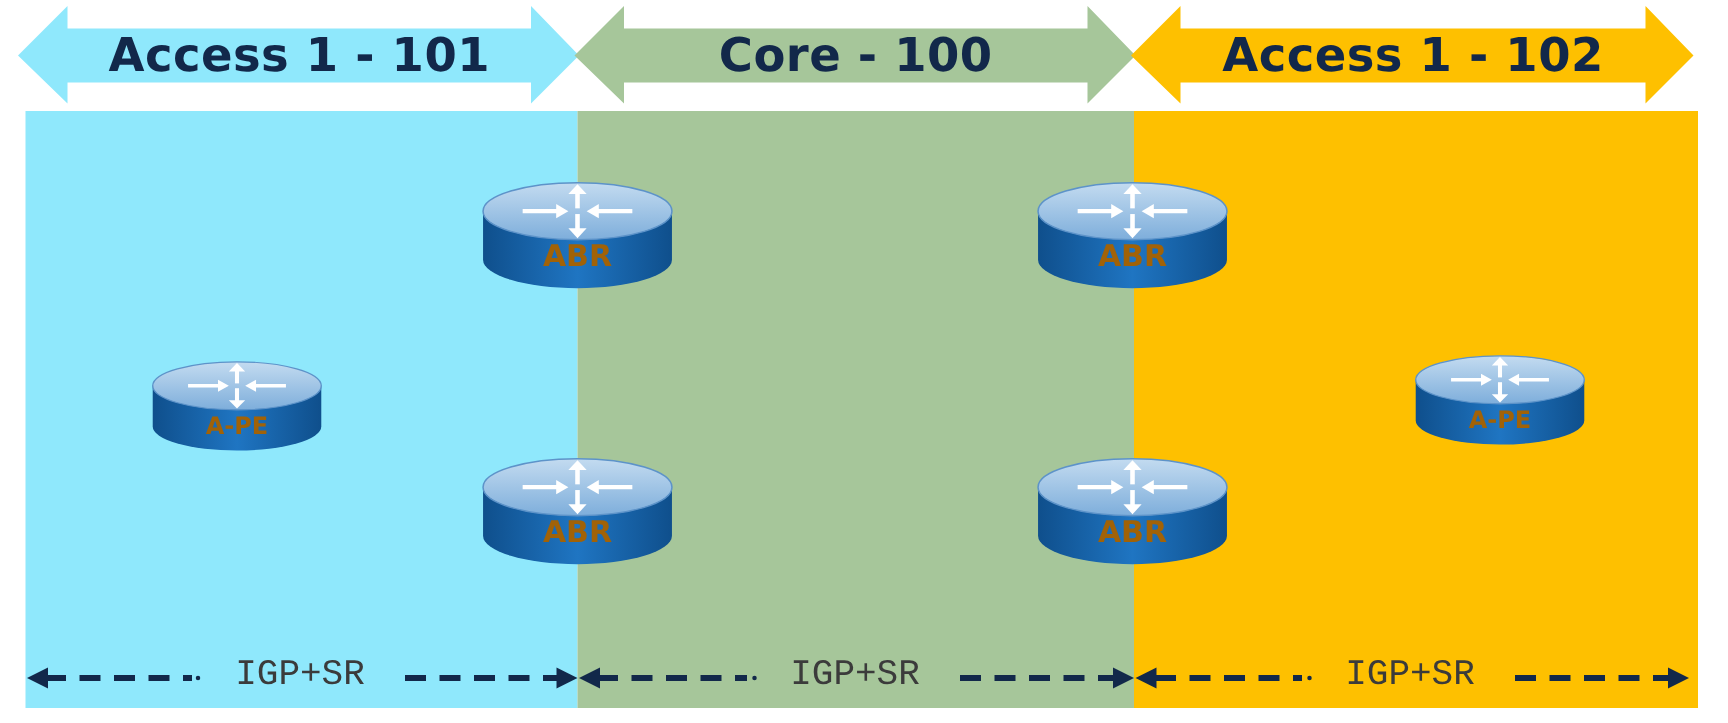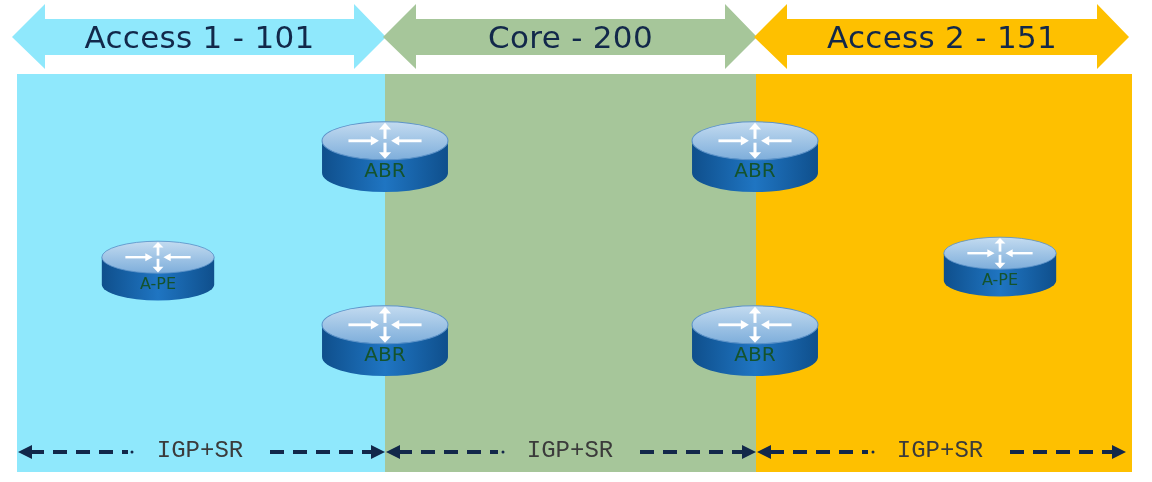--- a/index.html
+++ b/index.html
@@ -1,39 +1,39 @@
 <!DOCTYPE html>
 <html><head>
 <meta charset="utf-8">
 <style>
   html, body { margin:0; padding:0; background:#ffffff; }
   body { width:1152px; height:482px; position:relative; overflow:hidden; font-family:"Liberation Sans", sans-serif; }
   .zone { position:absolute; top:74px; height:398px; }
   .arrow-svg { position:absolute; top:0; left:0; }
-  .hdr-label { position:absolute; top:14px; height:46px; line-height:46px; text-align:center; font-size:31px; color:#12284a; font-family:"DejaVu Sans", sans-serif; font-weight:normal; letter-spacing:0.3px; }
+  .hdr-label { position:absolute; top:14px; height:46px; line-height:46px; text-align:center; font-size:31px; color:#12284a; font-family:"DejaVu Sans", sans-serif; font-weight:bold; letter-spacing:0.3px; }
   .router { position:absolute; }
-  .router .rlabel { position:absolute; left:0; right:0; text-align:center; color:#14532d; font-weight:normal; font-family:"DejaVu Sans", sans-serif; }
+  .router .rlabel { position:absolute; left:0; right:0; text-align:center; color:#a16207; font-weight:bold; font-family:"DejaVu Sans", sans-serif; }
   .igp-label { position:absolute; top:434px; height:34px; line-height:34px; font-size:24px; color:#3b3b3b; font-family:Liberation Mono, monospace; text-align:center; }
 </style>
 </head>
 <body>
 
 <div class="zone" style="left:17px;width:368px;background:#8fe8fc;"></div>
 <div class="zone" style="left:385px;width:371px;background:#a6c69a;"></div>
 <div class="zone" style="left:756px;width:376px;background:#fec000;"></div>
 
 <svg class="arrow-svg" width="1152" height="74">
   <polygon fill="#8fe8fc" points="12,37 45,4 45,19 354,19 354,4 386,37 354,69 354,55 45,55 45,69"></polygon>
   <polygon fill="#a6c69a" points="383,37 416,4 416,19 725,19 725,4 757,37 725,69 725,55 416,55 416,69"></polygon>
   <polygon fill="#fec000" points="754,37 787,4 787,19 1097,19 1097,4 1129,37 1097,69 1097,55 787,55 787,69"></polygon>
 </svg>
 
 <div class="hdr-label" style="left:45px;width:309px;">Access 1 - 101</div>
-<div class="hdr-label" style="left:416px;width:309px;">Core - 200</div>
-<div class="hdr-label" style="left:787px;width:310px;">Access 2 - 151</div>
+<div class="hdr-label" style="left:416px;width:309px;">Core - 100</div>
+<div class="hdr-label" style="left:787px;width:310px;">Access 1 - 102</div>
 
 <svg width="0" height="0" style="position:absolute">
   <defs>
     <linearGradient id="topGrad" x1="0" y1="0" x2="0" y2="1">
       <stop offset="0" stop-color="#c3dbf0"></stop>
       <stop offset="1" stop-color="#7eaedb"></stop>
     </linearGradient>
     <linearGradient id="bodyGrad" x1="0" y1="0" x2="1" y2="0">
       <stop offset="0" stop-color="#0f4f8c"></stop>
       <stop offset="0.5" stop-color="#1f75c2"></stop>

